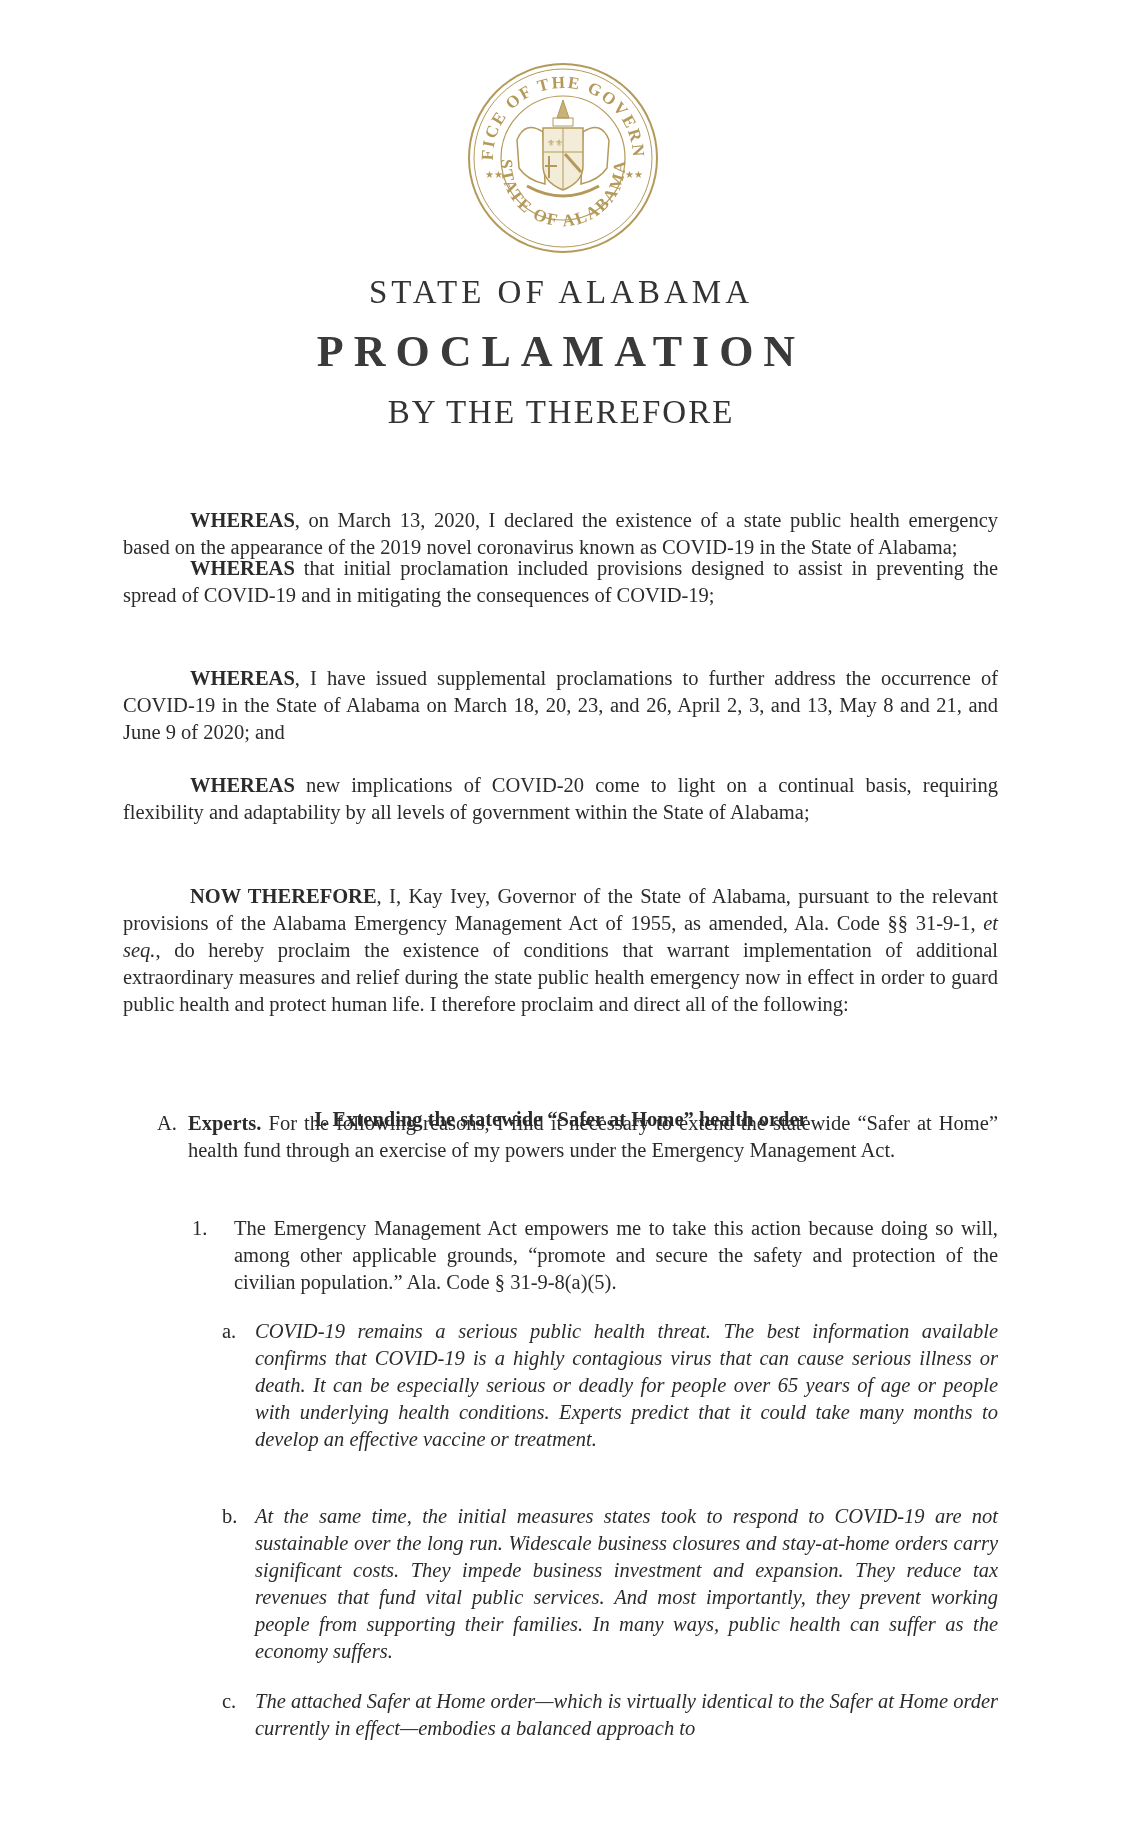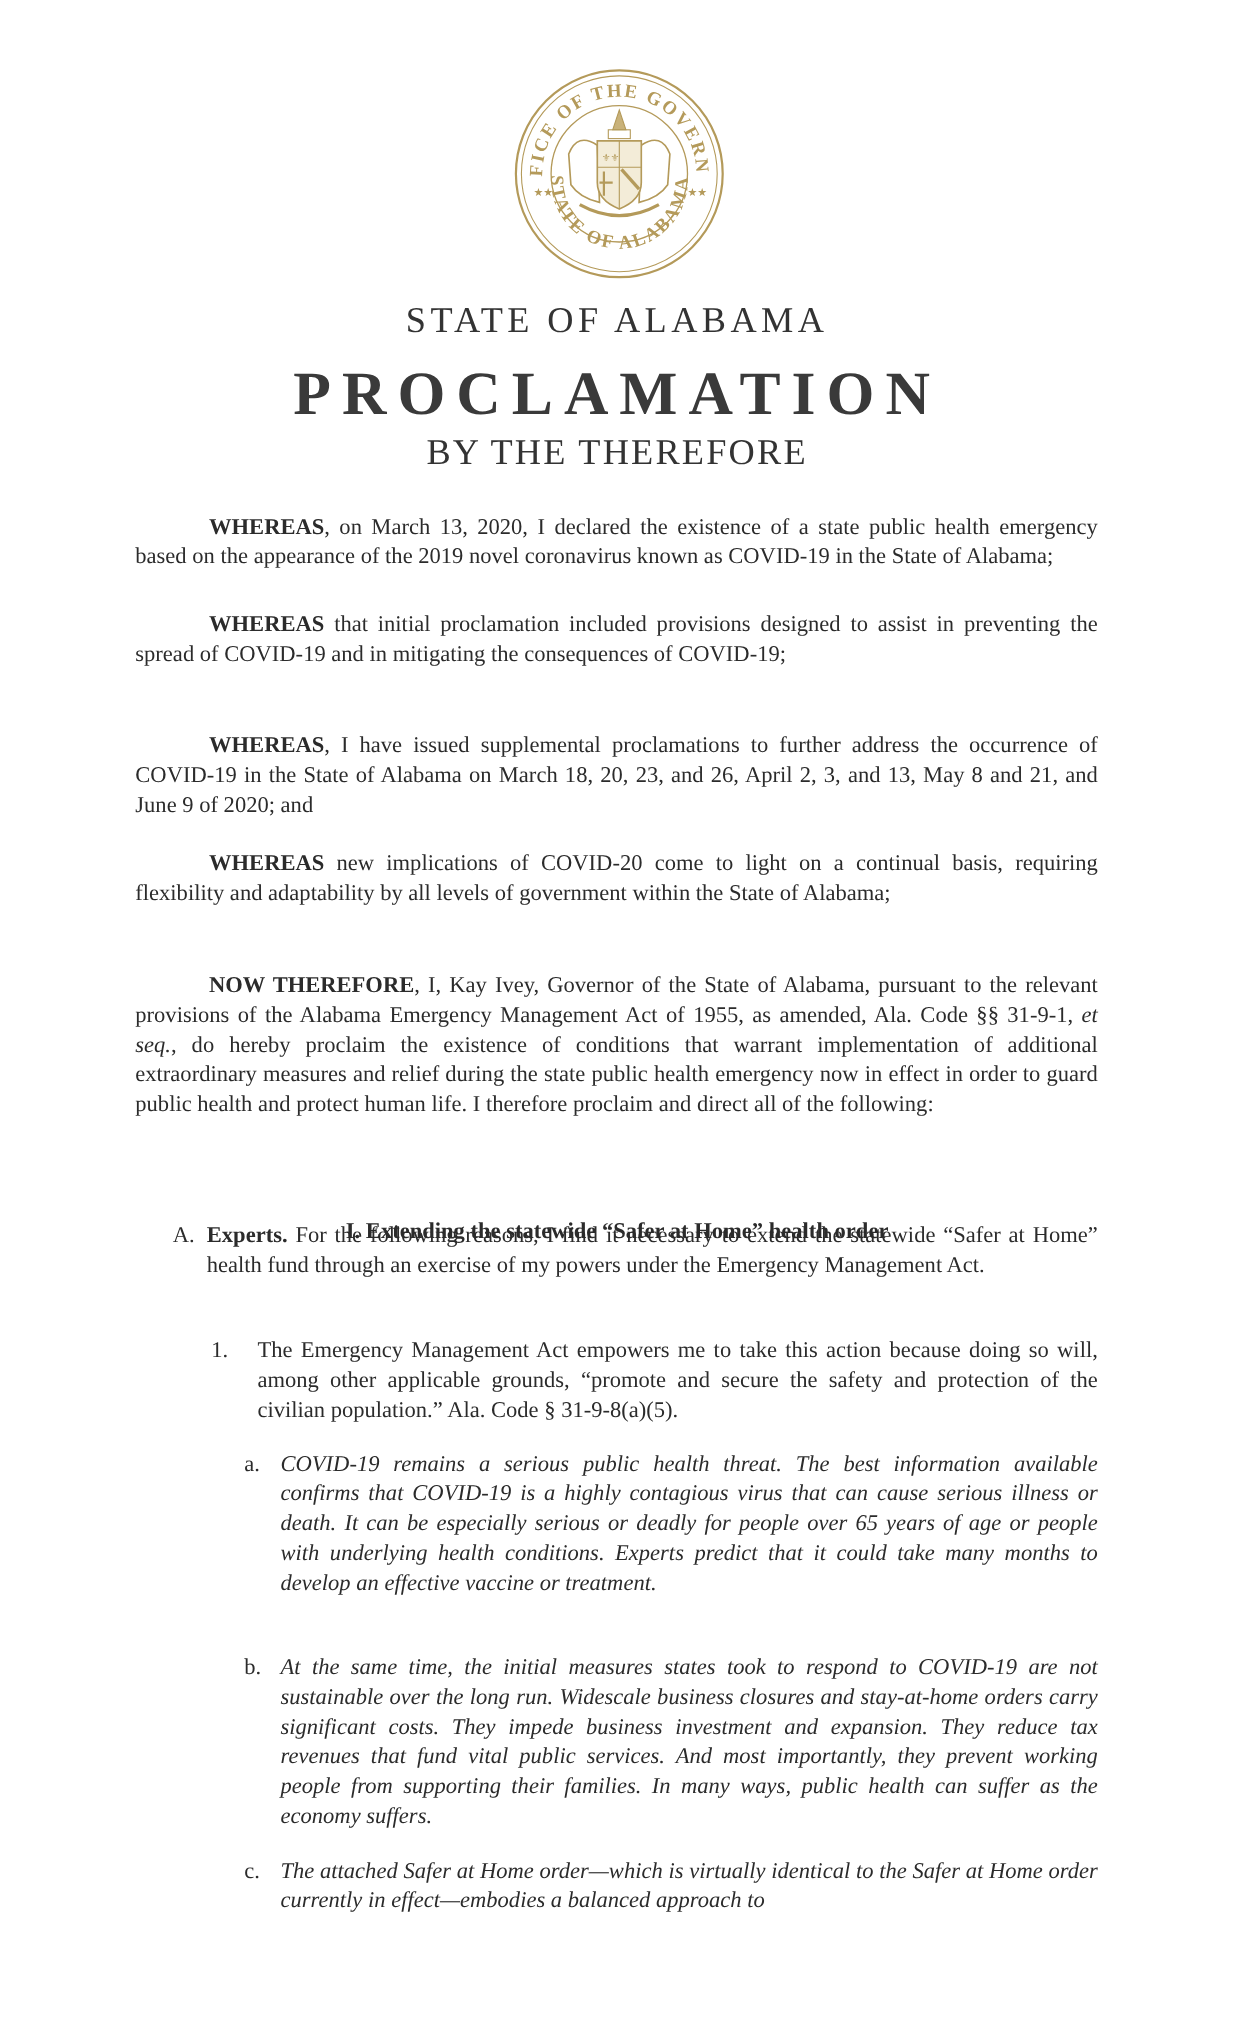--- a/index.html
+++ b/index.html
@@ -1,21 +1,21 @@
 <!DOCTYPE html>
 <html><head>
 <meta charset="utf-8">
 <style>
   html, body { margin:0; padding:0; background:#ffffff; }
   body { width:1122px; height:1848px; position:relative; overflow:hidden;
          font-family:"Liberation Serif","DejaVu Serif",serif; color:#2b2b2b; }
   .seal { position:absolute; left:465px; top:60px; width:196px; height:196px; }
   .hdr { position:absolute; left:0; width:1122px; text-align:center; color:#333; }
   .hdr-state { top:274px; font-size:33px; letter-spacing:4px; }
-  .hdr-proc { top:326px; font-size:56px; font-weight:bold; letter-spacing:10px; color:#3a3a3a; }
+  .hdr-proc { top:326px; font-size:44px; font-weight:bold; letter-spacing:10px; color:#3a3a3a; }
   .hdr-gov { top:394px; font-size:33px; letter-spacing:2px; }
   .para { position:absolute; font-size:20.5px; line-height:27px; text-align:justify; }
   .body-para { left:123px; width:875px; text-indent:67px; }
   .kw { font-weight:bold; }
   .it { font-style:italic; }
   .section { position:absolute; left:0; width:1122px; text-align:center; font-size:20.5px; font-weight:bold; top:1108px; }
   .item { position:absolute; font-size:20.5px; line-height:27px; }
   .item .lbl { position:absolute; left:0; top:0; }
   .item .txt { text-align:justify; }
   .lvlA { left:157px; width:841px; }
@@ -60,21 +60,21 @@
     <path d="M84 96 L84 118 M80 106 L92 106" stroke="#b49a5a" stroke-width="2"></path>
 
     <path d="M62 126 Q98 146 134 126" fill="none" stroke="#b49a5a" stroke-width="3"></path>
   </svg>
 </div>
 
 <div class="hdr hdr-state">STATE OF ALABAMA</div>
 <div class="hdr hdr-proc">PROCLAMATION</div>
 <div class="hdr hdr-gov">BY THE THEREFORE</div>
 
-<p class="para body-para" style="top:466px;margin:0;">
+<p class="para body-para" style="top:507px;margin:0;">
   <span class="kw">WHEREAS</span><span>, on March 13, 2020, I declared the existence of a state public health emergency based on the appearance of the 2019 novel coronavirus known as COVID-19 in the State of Alabama;</span>
 </p>
 <p class="para body-para" style="top:555px;margin:0;">
   <span class="kw">WHEREAS</span><span> that initial proclamation included provisions designed to assist in preventing the spread of COVID-19 and in mitigating the consequences of COVID-19;</span>
 </p>
 <p class="para body-para" style="top:665px;margin:0;">
   <span class="kw">WHEREAS</span><span>, I have issued supplemental proclamations to further address the occurrence of COVID-19 in the State of Alabama on March 18, 20, 23, and 26, April 2, 3, and 13, May 8 and 21, and June 9 of 2020; and</span>
 </p>
 <p class="para body-para" style="top:772px;margin:0;">
   <span class="kw">WHEREAS</span><span> new implications of COVID-20 come to light on a continual basis, requiring flexibility and adaptability by all levels of government within the State of Alabama;</span>

